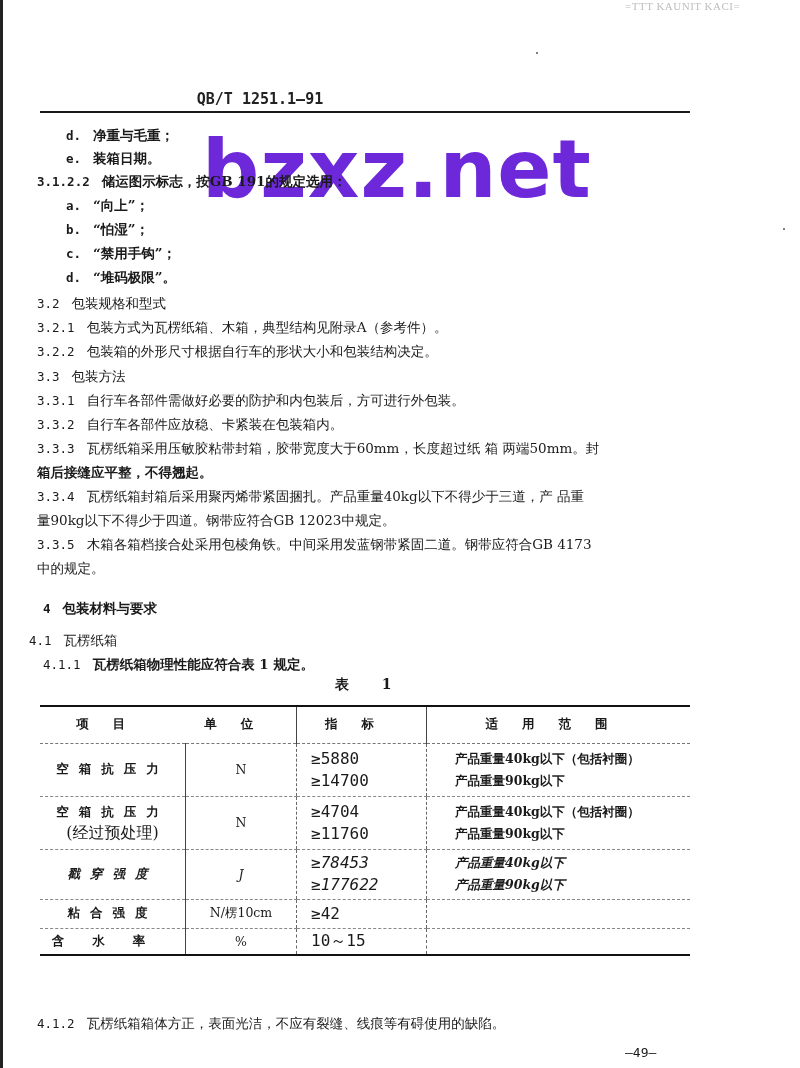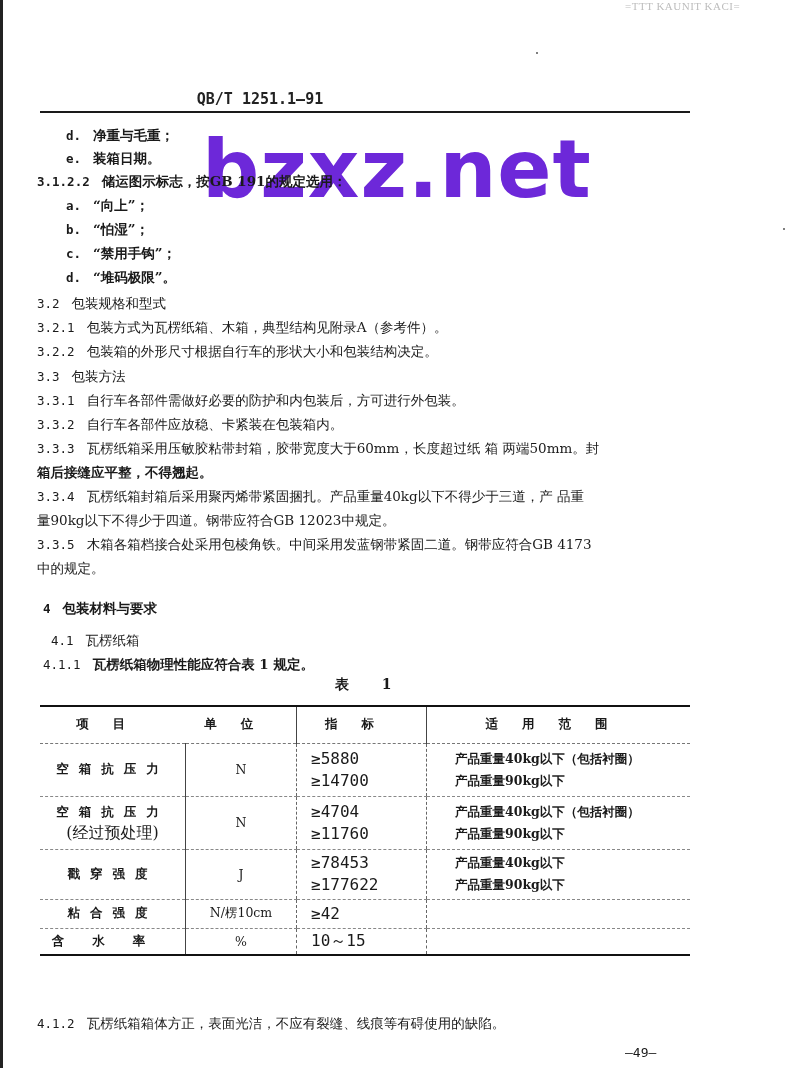--- a/index.html
+++ b/index.html
@@ -77,21 +77,21 @@
 <div class="line" style="left:37px;top:391px;"><span class="num">3.3.1</span><span>自行车各部件需做好必要的防护和内包装后，方可进行外包装。</span></div>
 <div class="line" style="left:37px;top:415px;"><span class="num">3.3.2</span><span>自行车各部件应放稳、卡紧装在包装箱内。</span></div>
 <div class="line" style="left:37px;top:439px;"><span class="num">3.3.3</span><span>瓦楞纸箱采用压敏胶粘带封箱，胶带宽度大于60mm，长度超过纸 箱 两端50mm。封</span></div>
 <div class="line" style="left:37px;top:463px;"><span class="bold">箱后接缝应平整，不得翘起。</span></div>
 <div class="line" style="left:37px;top:487px;"><span class="num">3.3.4</span><span>瓦楞纸箱封箱后采用聚丙烯带紧固捆扎。产品重量40kg以下不得少于三道，产 品重</span></div>
 <div class="line" style="left:37px;top:511px;"><span>量90kg以下不得少于四道。钢带应符合GB 12023中规定。</span></div>
 <div class="line" style="left:37px;top:535px;"><span class="num">3.3.5</span><span>木箱各箱档接合处采用包棱角铁。中间采用发蓝钢带紧固二道。钢带应符合GB 4173</span></div>
 <div class="line" style="left:37px;top:559px;"><span>中的规定。</span></div>
 
 <div class="line bold" style="left:43px;top:599px;"><span class="num">4</span><span>包装材料与要求</span></div>
-<div class="line" style="left:51px;top:631px;"><span class="num">4.1</span><span>瓦楞纸箱</span></div>
+<div class="line" style="left:29px;top:631px;"><span class="num">4.1</span><span>瓦楞纸箱</span></div>
 <div class="line" style="left:43px;top:655px;"><span class="num">4.1.1</span><span class="bold">瓦楞纸箱物理性能应符合表 1 规定。</span></div>
 
 <div class="table-caption">表 1</div>
 
 <table class="spec">
   <thead>
     <tr>
       <th>项目</th>
       <th class="h-unit">单位</th>
       <th class="h-idx">指标</th>
@@ -119,21 +119,21 @@
       <td class="c-unit">N</td>
       <td class="c-idx">
           <span class="sub">≥4704</span>
           <span class="sub">≥11760</span>
         </td>
       <td class="c-range">
           <span class="sub">产品重量40kg以下（包括衬圈）</span>
           <span class="sub">产品重量90kg以下</span>
         </td>
     </tr>
-    <tr style="height:50px;">
+    <tr style="height:50px;font-style:italic;">
       <td class="c-item">戳穿强度</td>
       <td class="c-unit">J</td>
       <td class="c-idx">
           <span class="sub">≥78453</span>
           <span class="sub">≥177622</span>
         </td>
       <td class="c-range">
           <span class="sub">产品重量40kg以下</span>
           <span class="sub">产品重量90kg以下</span>
         </td>

